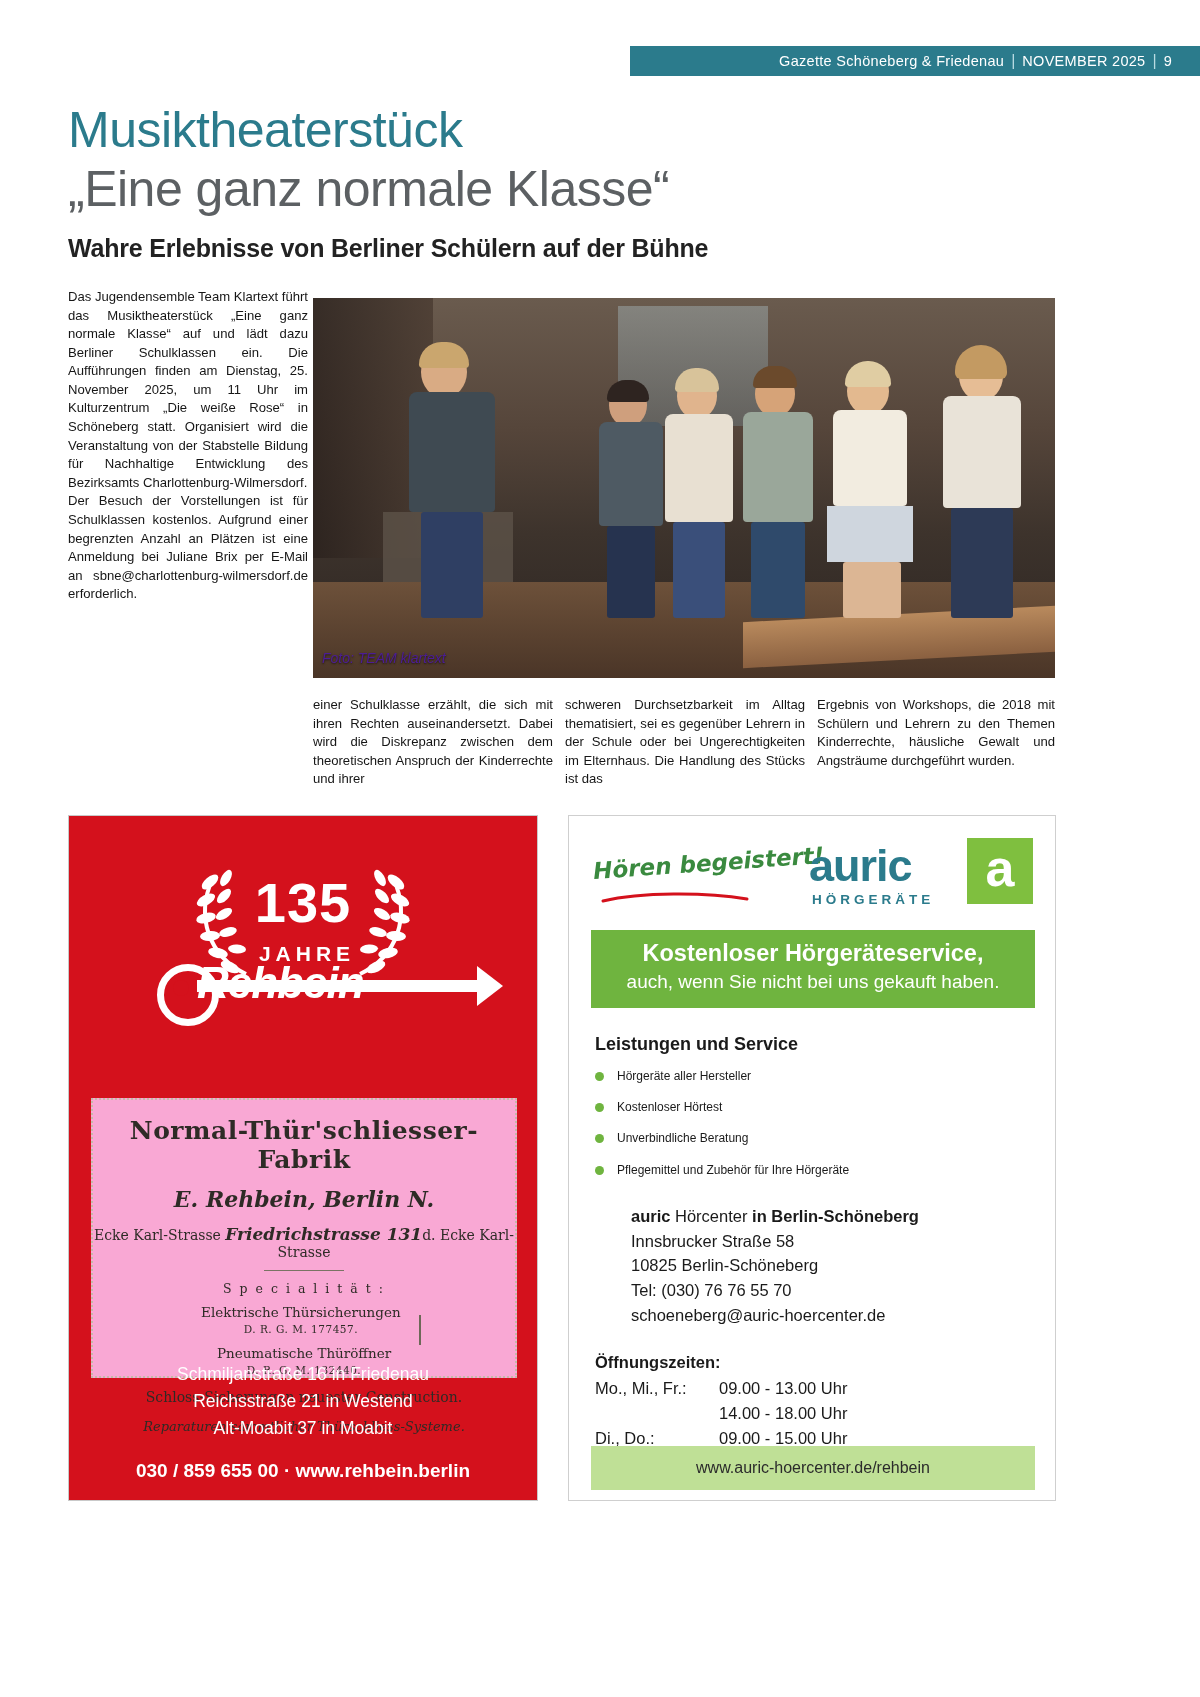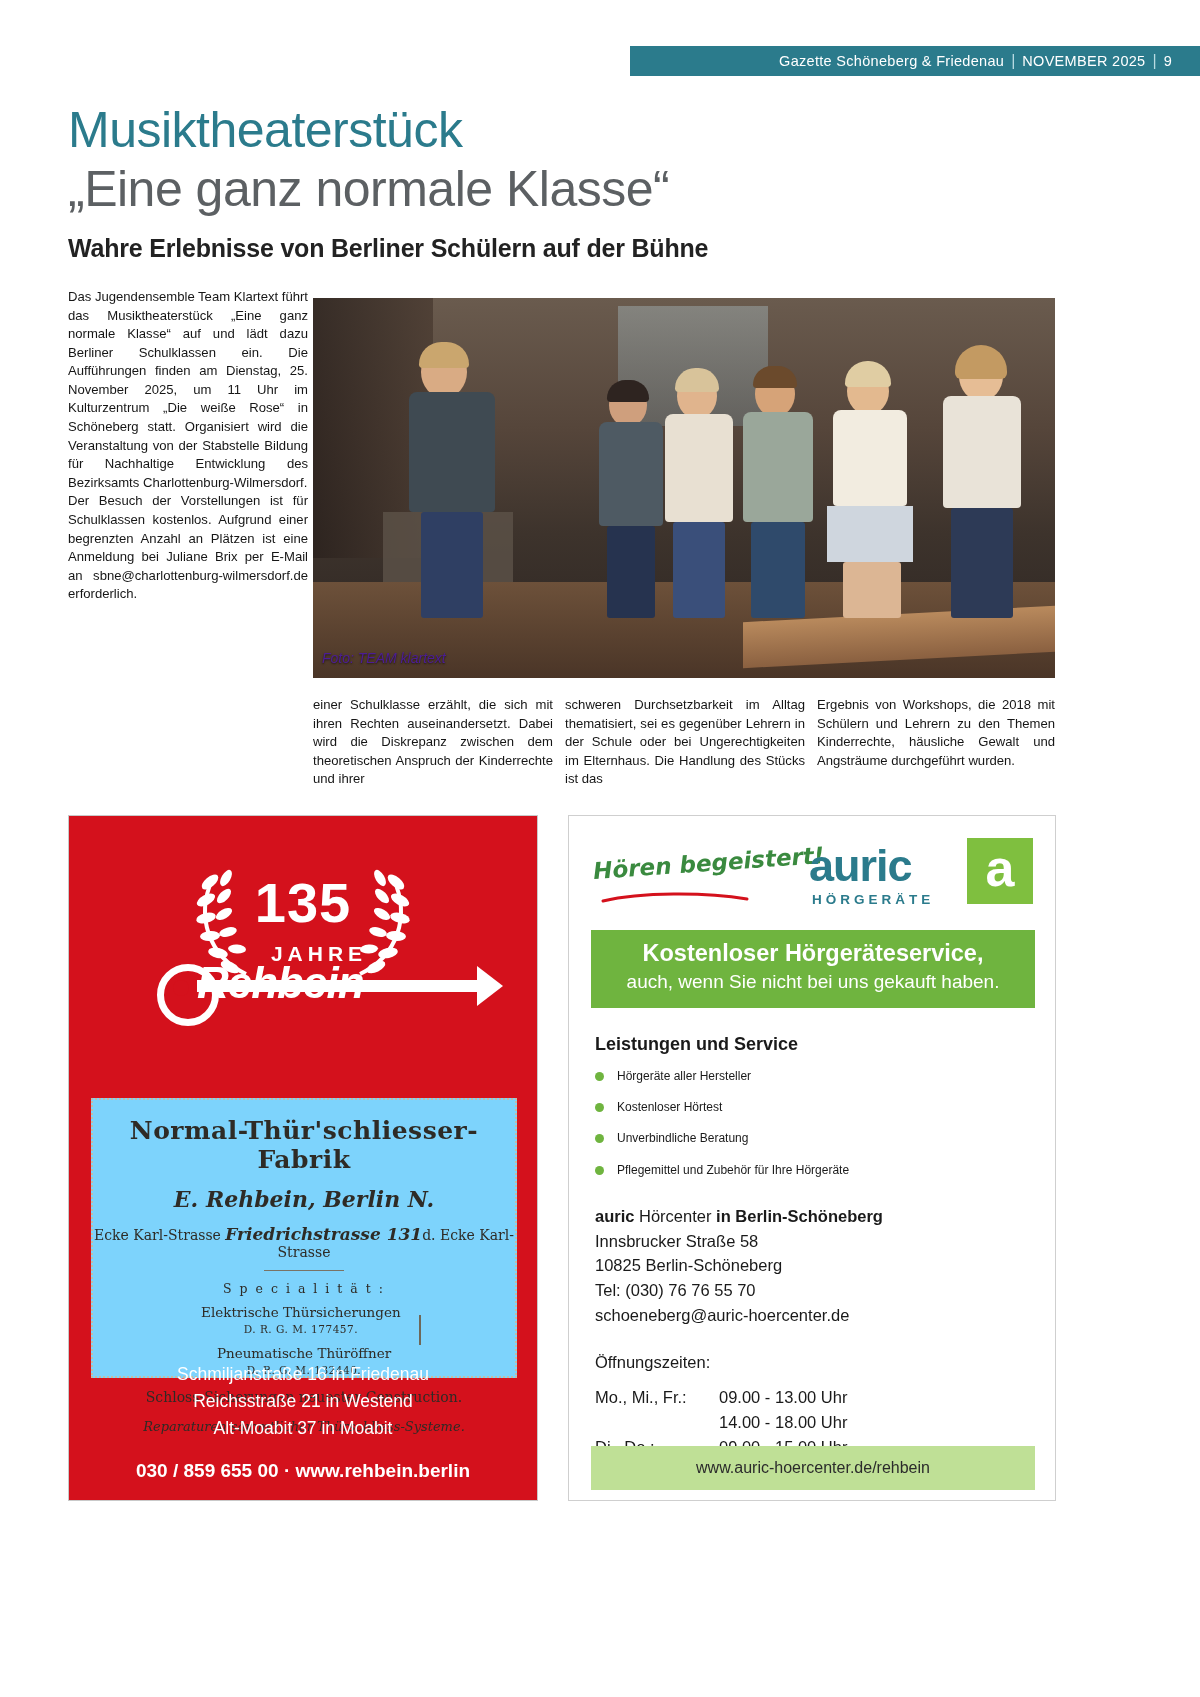--- a/index.html
+++ b/index.html
@@ -197,21 +197,21 @@
   }
   .reh-135 {
     position: absolute; top: 32px; left: 0; width: 100%;
     text-align: center;
     color: #ffffff;
     font-size: 56px;
     font-weight: 700;
     letter-spacing: 1px;
   }
   .reh-jahre {
-    position: absolute; top: 104px; left: 16px; width: 100%;
+    position: absolute; top: 104px; left: 4px; width: 100%;
     text-align: center;
     color: #ffffff;
     font-size: 21px;
     font-weight: 700;
     letter-spacing: 5px;
   }
   .wreath { position: absolute; top: 18px; left: 50%; transform: translateX(-50%); }
   .reh-name {
     position: absolute; top: 142px; left: 128px;
     color: #ffffff; font-size: 44px; font-weight: 700; letter-spacing: -1px;
@@ -230,21 +230,21 @@
     background: #ffffff;
   }
   .key-tip {
     position: absolute; left: 408px; top: 150px; width: 0; height: 0;
     border-top: 20px solid transparent; border-bottom: 20px solid transparent;
     border-left: 26px solid #ffffff;
   }
   .old-ad {
     position: absolute; top: 282px; left: 22px;
     width: 426px; height: 280px;
-    background: #7dd3fc;
+    background: #f9a8d4;
     border: 2px dotted #c3bba6;
     box-sizing: border-box;
     color: #2e2b26;
     text-align: center;
     padding-top: 10px;
   }
   .old-ad .l1 { font-family: "DejaVu Serif", serif; font-size: 25px; font-weight: 700; letter-spacing: 0.5px; margin-top: 6px;}
   .old-ad .l2 { font-family: "DejaVu Serif", serif; font-size: 22px; font-weight: 700; margin-top: 12px; font-style: italic;}
   .old-ad .l3 { font-family: "DejaVu Serif", serif; font-size: 14px; margin-top: 12px; }
   .old-ad .l3 b { font-size: 17px; font-style: italic; }
@@ -308,24 +308,24 @@
   .green-band .b1 { font-size: 23.5px; font-weight: 700; }
   .green-band .b2 { font-size: 19px; font-weight: 400; margin-top: 4px; }
 
   .auric-body { position: absolute; top: 218px; left: 26px; width: 440px; }
   .auric-h { font-size: 18px; font-weight: 700; color: #1a1a1a; margin-bottom: 9px;}
   .auric-li { font-size: 12px; line-height: 1.6; display: flex; align-items: center; margin-top: 12px; }
   .auric-li .dot {
     width: 9px; height: 9px; border-radius: 50%; background: #6fb43f;
     display: inline-block; margin-right: 13px; flex: 0 0 auto;
   }
-  .auric-contact { margin-top: 24px; font-size: 16.5px; line-height: 1.5; }
+  .auric-contact { margin-top: 24px; font-size: 16.5px; line-height: 1.5; margin-left: 36px; }
   .auric-contact .hl { font-weight: 700; }
   .auric-hours { margin-top: 22px; font-size: 16.5px; line-height: 1.5; }
-  .auric-hours .hh { font-weight: 400; margin-bottom: 11px; }
+  .auric-hours .hh { font-weight: 700; margin-bottom: 2px; }
   .auric-hours table { border-collapse: collapse; }
   .auric-hours td { padding: 0 0 0 0; font-size: 16.5px; }
   .auric-hours td.lbl { width: 112px; }
   .auric-hours td.val { padding-left: 12px; }
 
   .auric-foot {
     position: absolute; bottom: 10px; left: 22px; width: 444px; height: 44px;
     background: #bfe096; color: #2b2b2b; font-size: 16px;
     display: flex; align-items: center; justify-content: center;
   }

